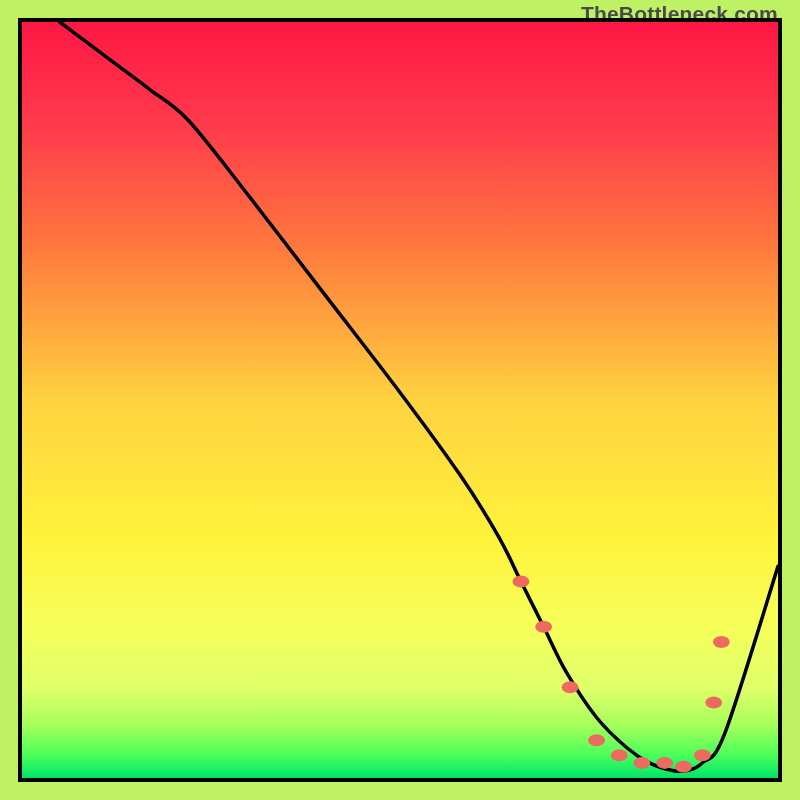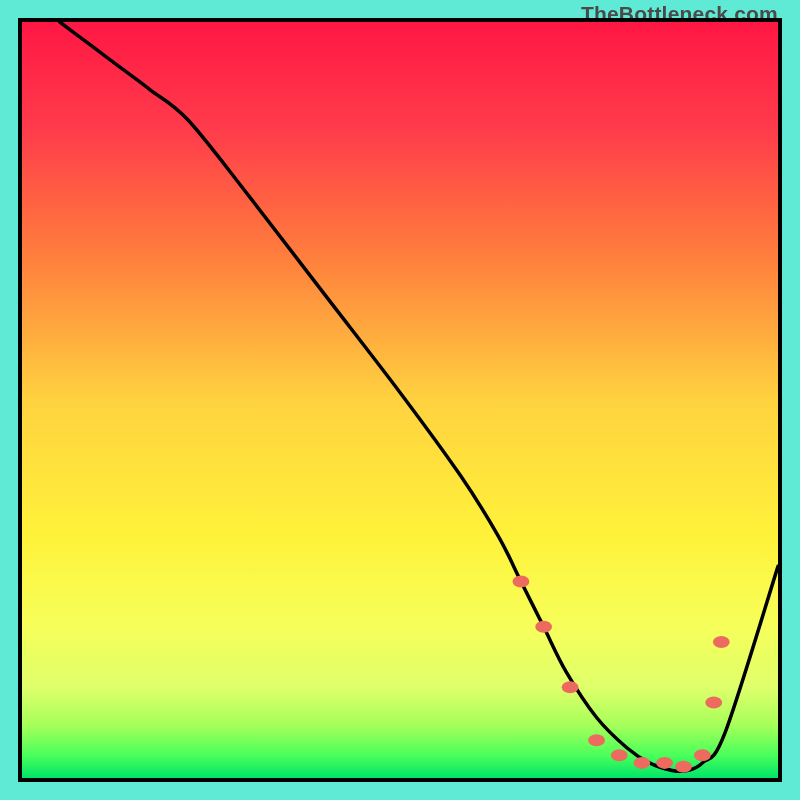--- a/index.html
+++ b/index.html
@@ -7,21 +7,21 @@
     padding: 0;
     width: 800px;
     height: 800px;
     overflow: hidden;
     font-family: Arial, Helvetica, sans-serif;
   }
   .chart-container {
     position: relative;
     width: 800px;
     height: 800px;
-    background: #5eead4;
+    background: #bef264;
   }
   .plot-area {
     position: absolute;
     left: 18px;
     top: 18px;
     width: 764px;
     height: 764px;
     border: 4px solid #000;
     box-sizing: border-box;
     overflow: hidden;

